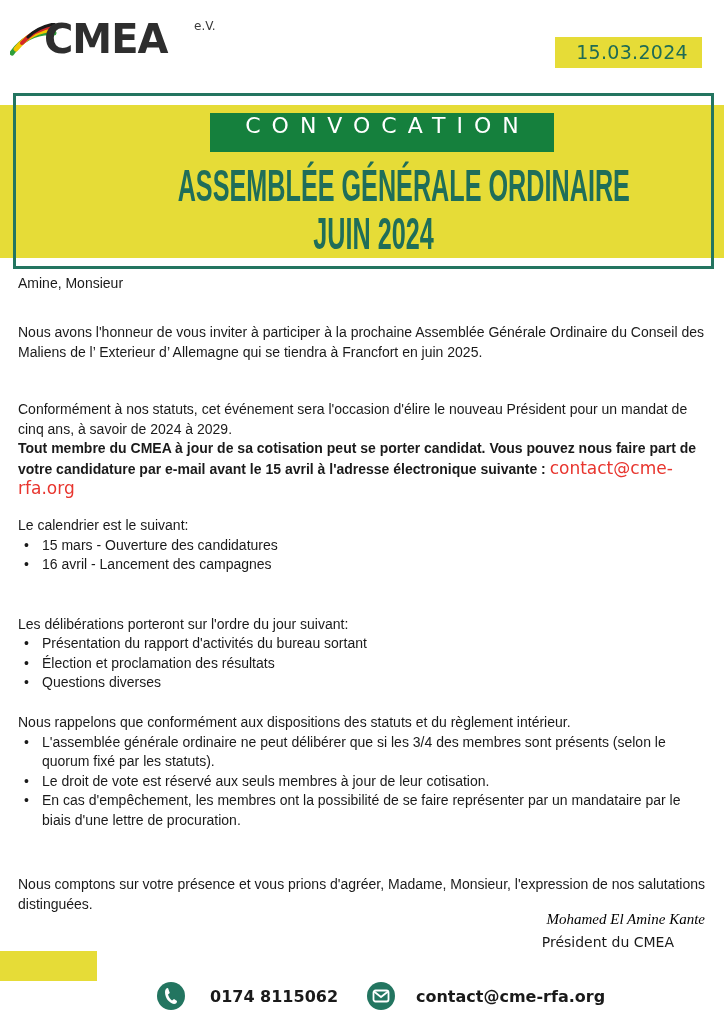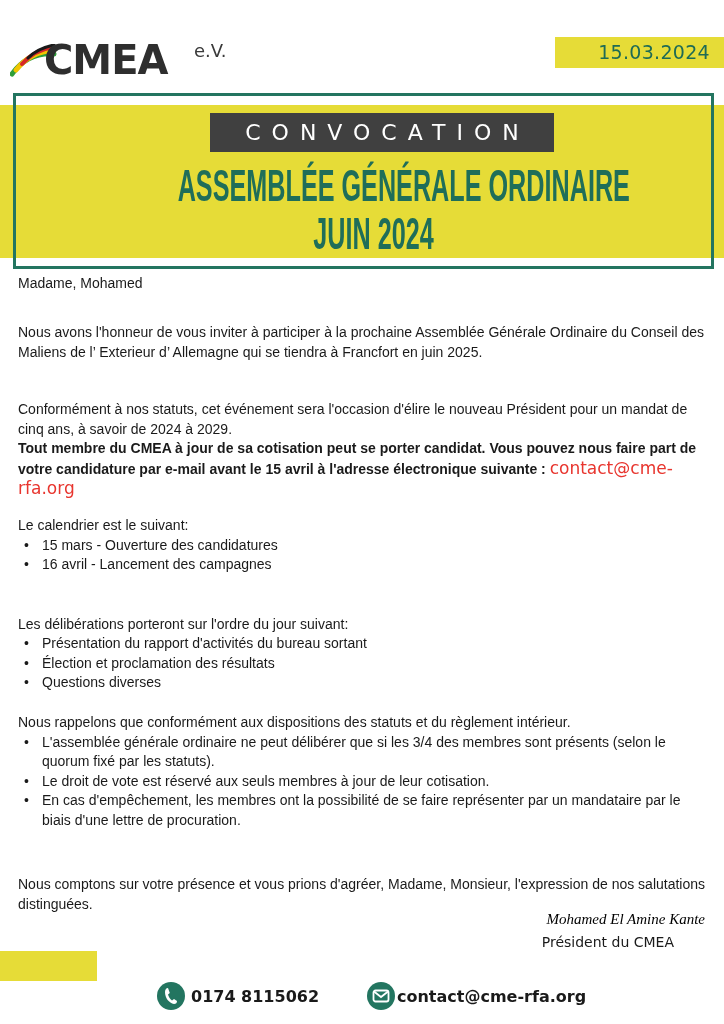--- a/index.html
+++ b/index.html
@@ -1,32 +1,32 @@
 <!DOCTYPE html>
 <html><head>
 <meta charset="utf-8">
 <style>
   * { margin: 0; padding: 0; box-sizing: border-box; }
   html, body { width: 724px; height: 1024px; background: #ffffff; overflow: hidden; }
   body { position: relative; font-family: "Liberation Sans", sans-serif; color: #1a1a1a; }
 
   
-  .logo { position: absolute; left: 10px; top: 38px; width: 210px; height: 44px; text-decoration: underline; }
+  .logo { position: absolute; left: 10px; top: 17px; width: 210px; height: 44px; text-decoration: underline; }
   .logo svg { position: absolute; left: 0; top: 6px; }
   .logo-text { position: absolute; left: 34px; top: 0; font-family: "DejaVu Sans", sans-serif; font-weight: bold; font-size: 40px; letter-spacing: -1px; color: #2e2e2e; line-height: 44px; }
-  .logo-ev { position: absolute; left: 184px; top: 2px; font-family: "DejaVu Sans", sans-serif; font-size: 18px; color: #3a3a3a; }
+  .logo-ev { position: absolute; left: 184px; top: 2px; font-family: "DejaVu Sans", sans-serif; font-size: 12px; color: #3a3a3a; }
 
   
-  .date-box { position: absolute; left: 555px; top: 37px; width: 169px; height: 31px; background: #e6dc37; }
+  .date-box { position: absolute; left: 555px; top: 37px; width: 147px; height: 31px; background: #e6dc37; }
   .date-text { position: absolute; right: 14px; top: 4px; font-family: "DejaVu Sans", sans-serif; font-size: 19px; color: #1e6b55; letter-spacing: 0.3px; }
 
   
   .band { position: absolute; left: 0; top: 105px; width: 724px; height: 153px; background: #e6dc37; }
   .frame { position: absolute; left: 13px; top: 93px; width: 701px; height: 176px; border: 3px solid #237560; }
-  .convoc-box { position: absolute; left: 210px; top: 113px; width: 344px; height: 39px; background: #404040; display: flex; align-items: center; justify-content: center; }
+  .convoc-box { position: absolute; left: 210px; top: 113px; width: 344px; height: 39px; background: #15803d; display: flex; justify-content: center; }
   .convoc-text { font-family: "DejaVu Sans", sans-serif; font-size: 22px; color: #ffffff; letter-spacing: 11px; padding-left: 11px; font-weight: normal; }
   .title { position: absolute; left: 0; width: 724px; text-align: center; font-family: "Liberation Sans", sans-serif; font-weight: bold; color: #1f6e59; white-space: nowrap; }
   .title span { display: inline-block; transform: scaleX(0.56); transform-origin: center; }
   .title-1 { top: 160px; font-size: 45px; line-height: 52px; letter-spacing: 0px; }
   .title-2 { top: 210px; font-size: 45px; line-height: 48px; padding-left: 23px; }
 
   
   .content { position: absolute; left: 18px; top: 274px; width: 690px; font-family: "Liberation Sans", sans-serif; font-size: 14px; line-height: 19.5px; color: #1a1a1a; }
   .content p { margin: 0; }
   .gap-1 { height: 19.5px; }
@@ -36,21 +36,21 @@
   ul.bullets { list-style: none; margin: 0; padding: 0; }
   ul.bullets li { position: relative; padding-left: 24px; }
   ul.bullets li::before { content: "\2022"; position: absolute; left: 6px; top: 0; font-size: 14px; }
 
   
   .sig-name { position: absolute; right: 19px; top: 911px; font-family: Liberation Serif, serif; font-style: italic; font-size: 15px; color: #000000; }
   .sig-role { position: absolute; right: 50px; top: 934px; font-family: "DejaVu Sans", sans-serif; font-size: 14px; color: #1a1a1a; }
 
   
   .footer-bar { position: absolute; left: 0; top: 951px; width: 97px; height: 30px; background: #e6dc37; }
-  .contact { position: absolute; top: 981px; display: flex; align-items: center; height: 30px; }
+  .contact { position: absolute; top: 981px; display: flex; align-items: center; height: 30px; gap: 19px; }
   .contact-phone { left: 157px; }
   .contact-mail { left: 367px; }
   .contact .ic { width: 28px; height: 28px; border-radius: 50%; background: #237560; display: flex; align-items: center; justify-content: center; margin-right: 6px; }
   .contact .txt { font-family: "DejaVu Sans", sans-serif; font-weight: bold; font-size: 16px; color: #1a1a1a; }
   .contact-mail .ic { margin-right: 2px; }
 </style>
 </head>
 <body>
 
 <div class="logo">
@@ -70,21 +70,21 @@
 
 <div class="band"></div>
 <div class="frame"></div>
 <div class="convoc-box">
   <span class="convoc-text">CONVOCATION</span>
 </div>
 <div class="title title-1"><span>ASSEMBLÉE GÉNÉRALE ORDINAIRE</span></div>
 <div class="title title-2"><span>JUIN 2024</span></div>
 
 <div class="content">
-  <p>Madame, Mohamed</p>
+  <p>Amine, Monsieur</p>
   <div class="gap-1"></div>
   <p style="margin-top:10px;">Nous avons l'honneur de vous inviter à participer à la prochaine Assemblée Générale Ordinaire du Conseil des Maliens de l’ Exterieur d’ Allemagne qui se tiendra à Francfort en juin 2025.</p>
   <div class="gap-2"></div>
   <p style="margin-top:-1px;">Conformément à nos statuts, cet événement sera l'occasion d'élire le nouveau Président pour un mandat de cinq ans, à savoir de 2024 à 2029.</p>
   <p class="bold">
     <span>Tout membre du CMEA à jour de sa cotisation peut se porter candidat. Vous pouvez nous faire part de votre candidature par e-mail avant le 15 avril à l'adresse électronique suivante : </span><a class="email-inline">contact@cme-rfa.org</a>
   </p>
   <div class="gap-1"></div>
   <p style="margin-top:-3px;">Le calendrier est le suivant:</p>
   <ul class="bullets">

